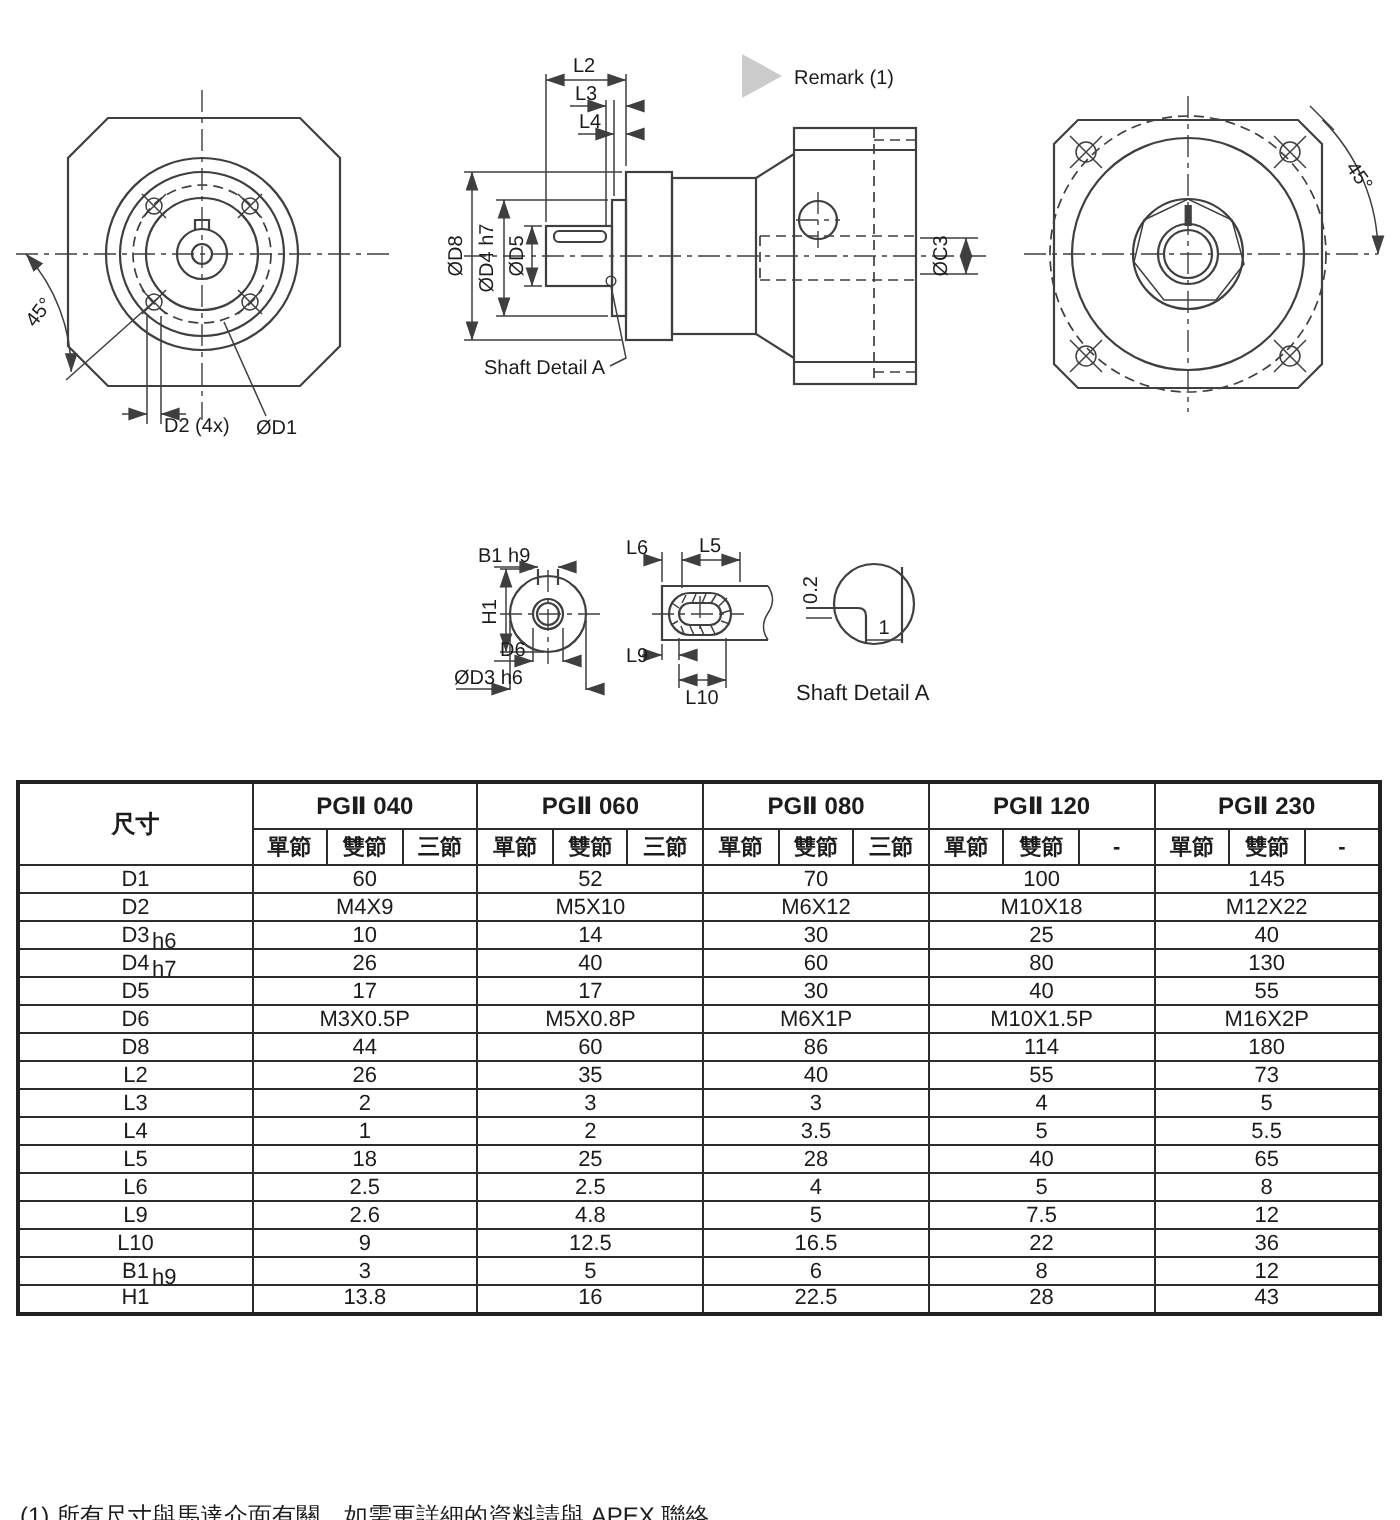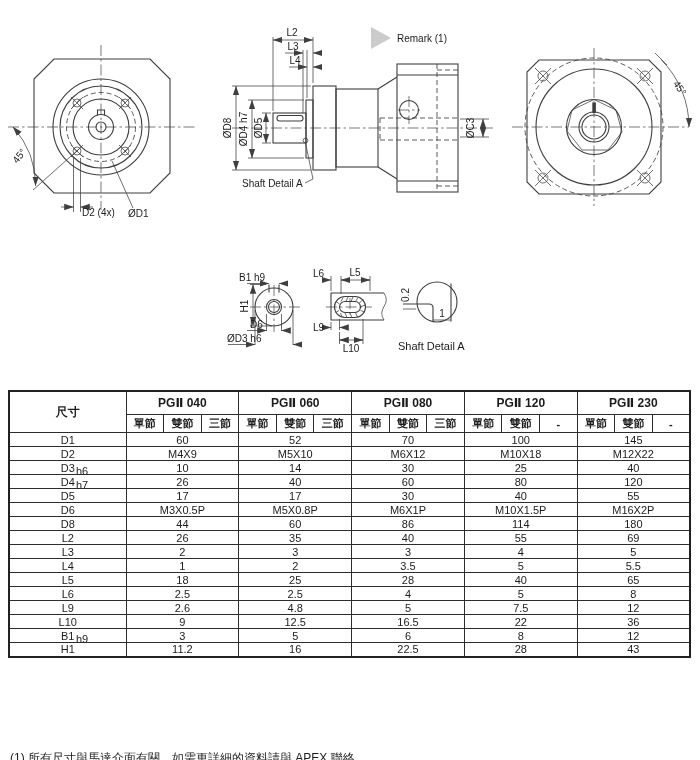--- a/index.html
+++ b/index.html
@@ -314,21 +314,21 @@
     <td colspan="3">30</td>
     <td colspan="3">25</td>
     <td colspan="3">40</td>
   </tr>
   <tr class="drow">
     <td class="lblcell"><span>D4</span><span class="tol">h7</span></td>
     <td colspan="3">26</td>
     <td colspan="3">40</td>
     <td colspan="3">60</td>
     <td colspan="3">80</td>
-    <td colspan="3">120</td>
+    <td colspan="3">130</td>
   </tr>
   <tr class="drow">
     <td class="lblcell"><span>D5</span><span class="tol"></span></td>
     <td colspan="3">17</td>
     <td colspan="3">17</td>
     <td colspan="3">30</td>
     <td colspan="3">40</td>
     <td colspan="3">55</td>
   </tr>
   <tr class="drow">
@@ -346,21 +346,21 @@
     <td colspan="3">86</td>
     <td colspan="3">114</td>
     <td colspan="3">180</td>
   </tr>
   <tr class="drow">
     <td class="lblcell"><span>L2</span><span class="tol"></span></td>
     <td colspan="3">26</td>
     <td colspan="3">35</td>
     <td colspan="3">40</td>
     <td colspan="3">55</td>
-    <td colspan="3">69</td>
+    <td colspan="3">73</td>
   </tr>
   <tr class="drow">
     <td class="lblcell"><span>L3</span><span class="tol"></span></td>
     <td colspan="3">2</td>
     <td colspan="3">3</td>
     <td colspan="3">3</td>
     <td colspan="3">4</td>
     <td colspan="3">5</td>
   </tr>
   <tr class="drow">
@@ -406,21 +406,21 @@
   <tr class="drow">
     <td class="lblcell"><span>B1</span><span class="tol">h9</span></td>
     <td colspan="3">3</td>
     <td colspan="3">5</td>
     <td colspan="3">6</td>
     <td colspan="3">8</td>
     <td colspan="3">12</td>
   </tr>
   <tr class="drow">
     <td class="lblcell"><span>H1</span><span class="tol"></span></td>
-    <td colspan="3">11.2</td>
+    <td colspan="3">13.8</td>
     <td colspan="3">16</td>
     <td colspan="3">22.5</td>
     <td colspan="3">28</td>
     <td colspan="3">43</td>
   </tr>
 </tbody>
     </table>
 
 <div id="footnote">(1) 所有尺寸與馬達介面有關，如需更詳細的資料請與 APEX 聯絡。</div>
 

